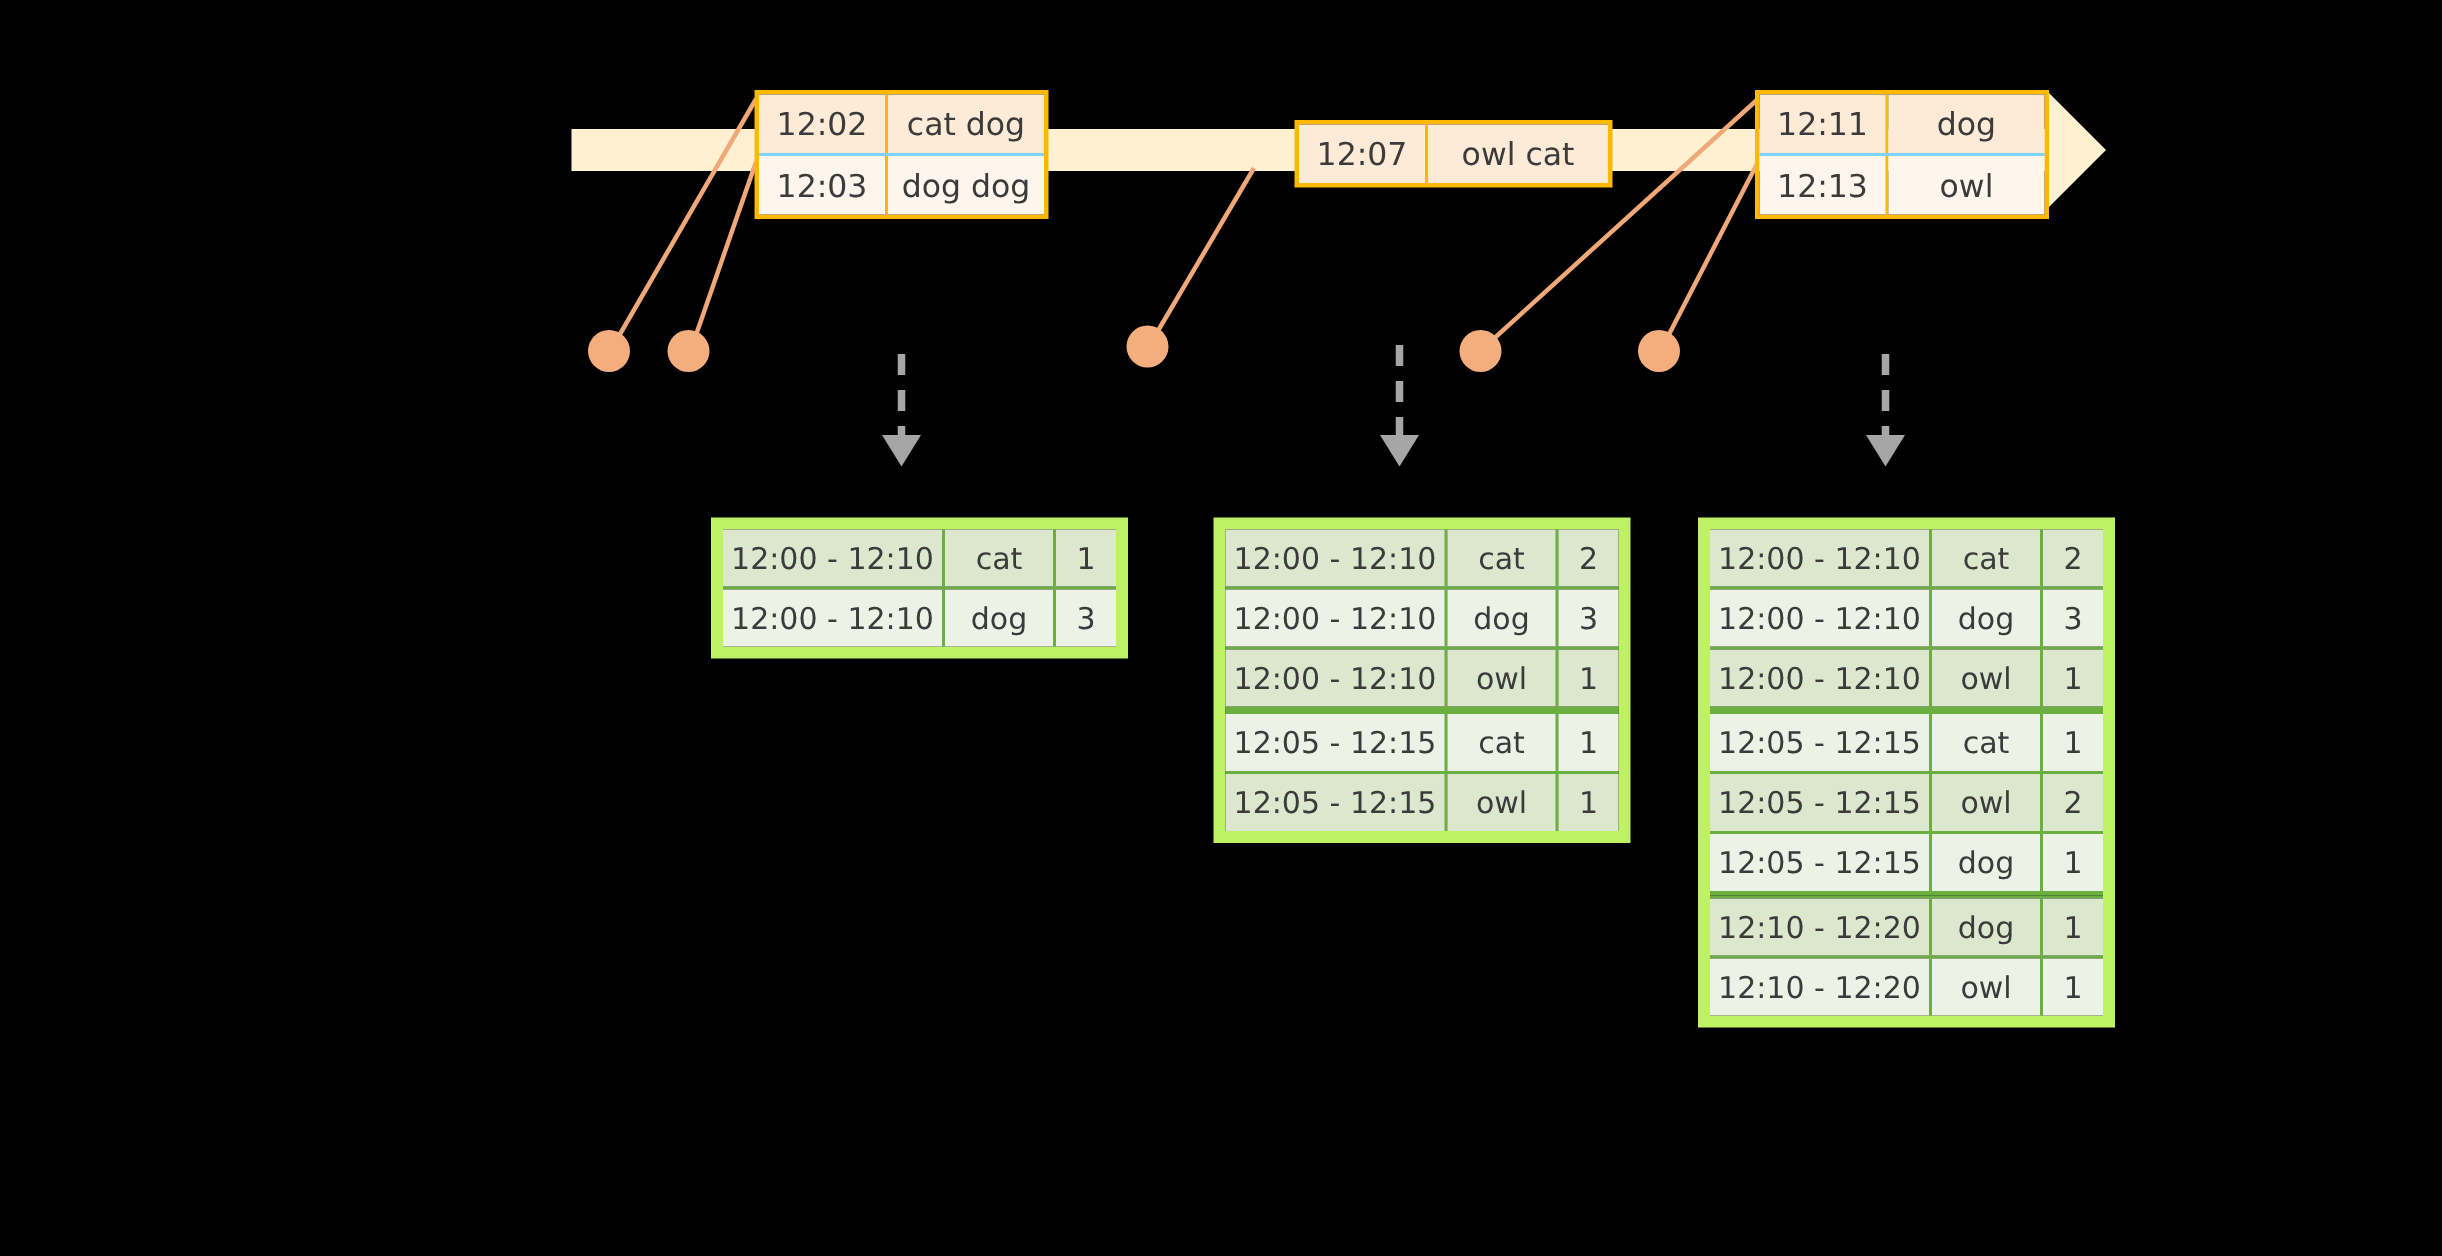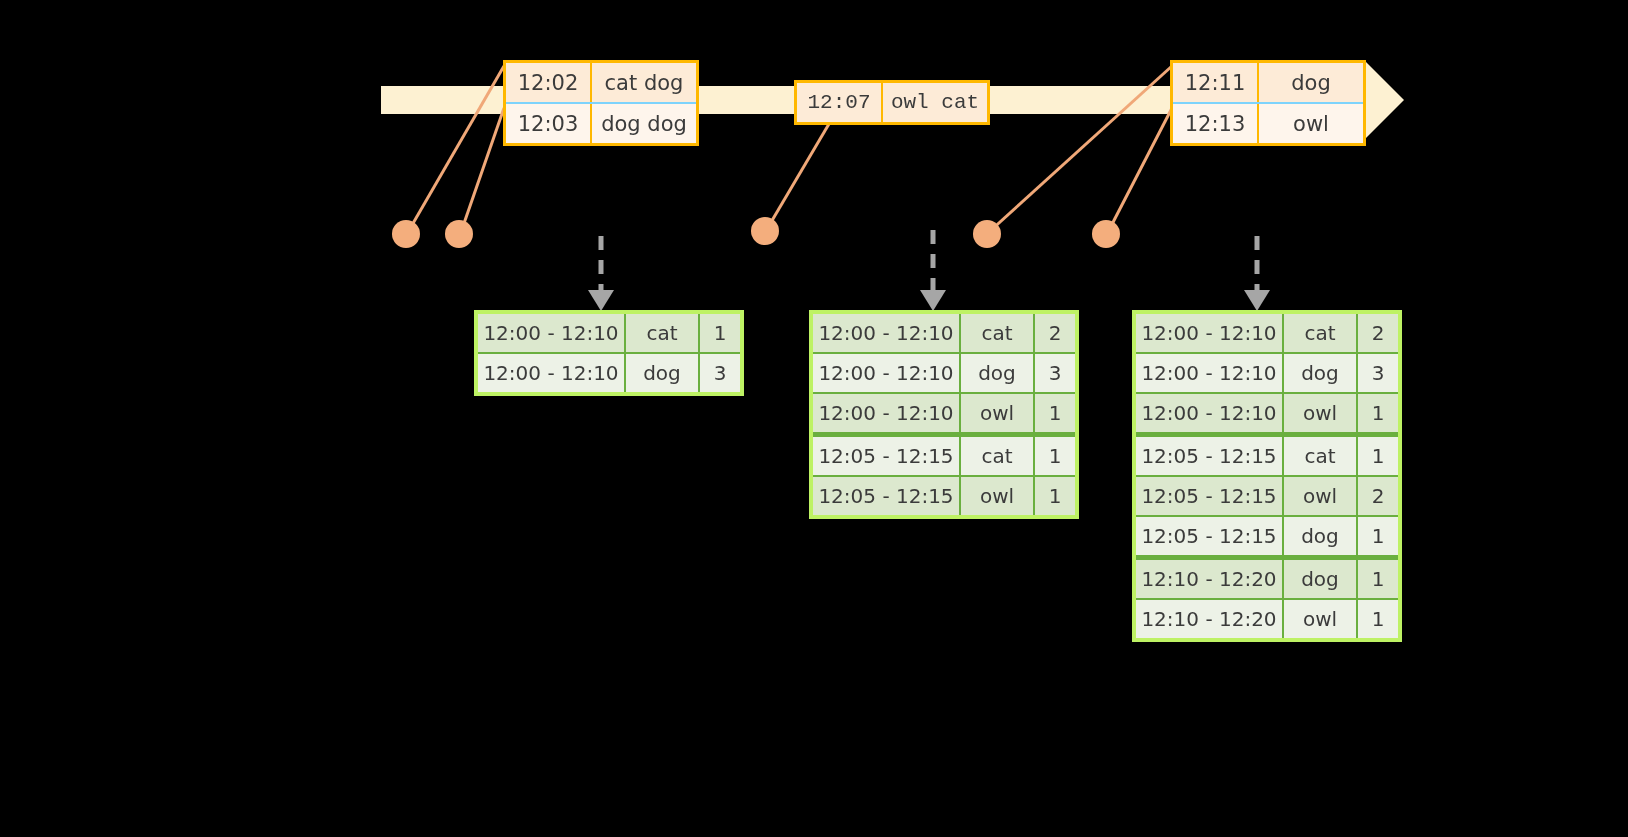--- a/index.html
+++ b/index.html
@@ -55,23 +55,24 @@
     font-size: 21px;
     color: #3b3b3b;
     box-sizing: border-box;
   }
   .row-a .ev-time, .row-a .ev-words { background: #FDEBD7; }
   .row-b .ev-time, .row-b .ev-words { background: #FEF5EC; }
 
   
   .result-table {
     position: absolute;
-    border: 4px solid #bef264;
+    border: 8px solid #bef264;
     box-sizing: border-box;
     z-index: 4;
+    margin-top: 35px;
   }
   .rt-row {
     display: flex;
     height: 38px;
   }
   .rt-row + .rt-row {
     border-top: 2px solid #6AAF3F;
   }
   .rt-row.group-end {
     border-bottom: 3px solid #6AAF3F;
@@ -141,21 +142,21 @@
     <div class="event-row row-a">
       <div class="ev-time">12:02</div>
       <div class="ev-words">cat dog</div>
     </div>
     <div class="event-row row-b">
       <div class="ev-time">12:03</div>
       <div class="ev-words">dog dog</div>
     </div>
   </div>
 
-  <div class="event-card" style="left:794px; top:80px; width:196px;font-family:Liberation Mono, monospace;">
+  <div class="event-card" style="left:863px; top:80px; width:212px;">
     <div class="event-row row-a">
       <div class="ev-time">12:07</div>
       <div class="ev-words">owl cat</div>
     </div>
   </div>
 
   <div class="event-card" style="left:1170px; top:60px; width:196px;">
     <div class="event-row row-a">
       <div class="ev-time">12:11</div>
       <div class="ev-words">dog</div>

